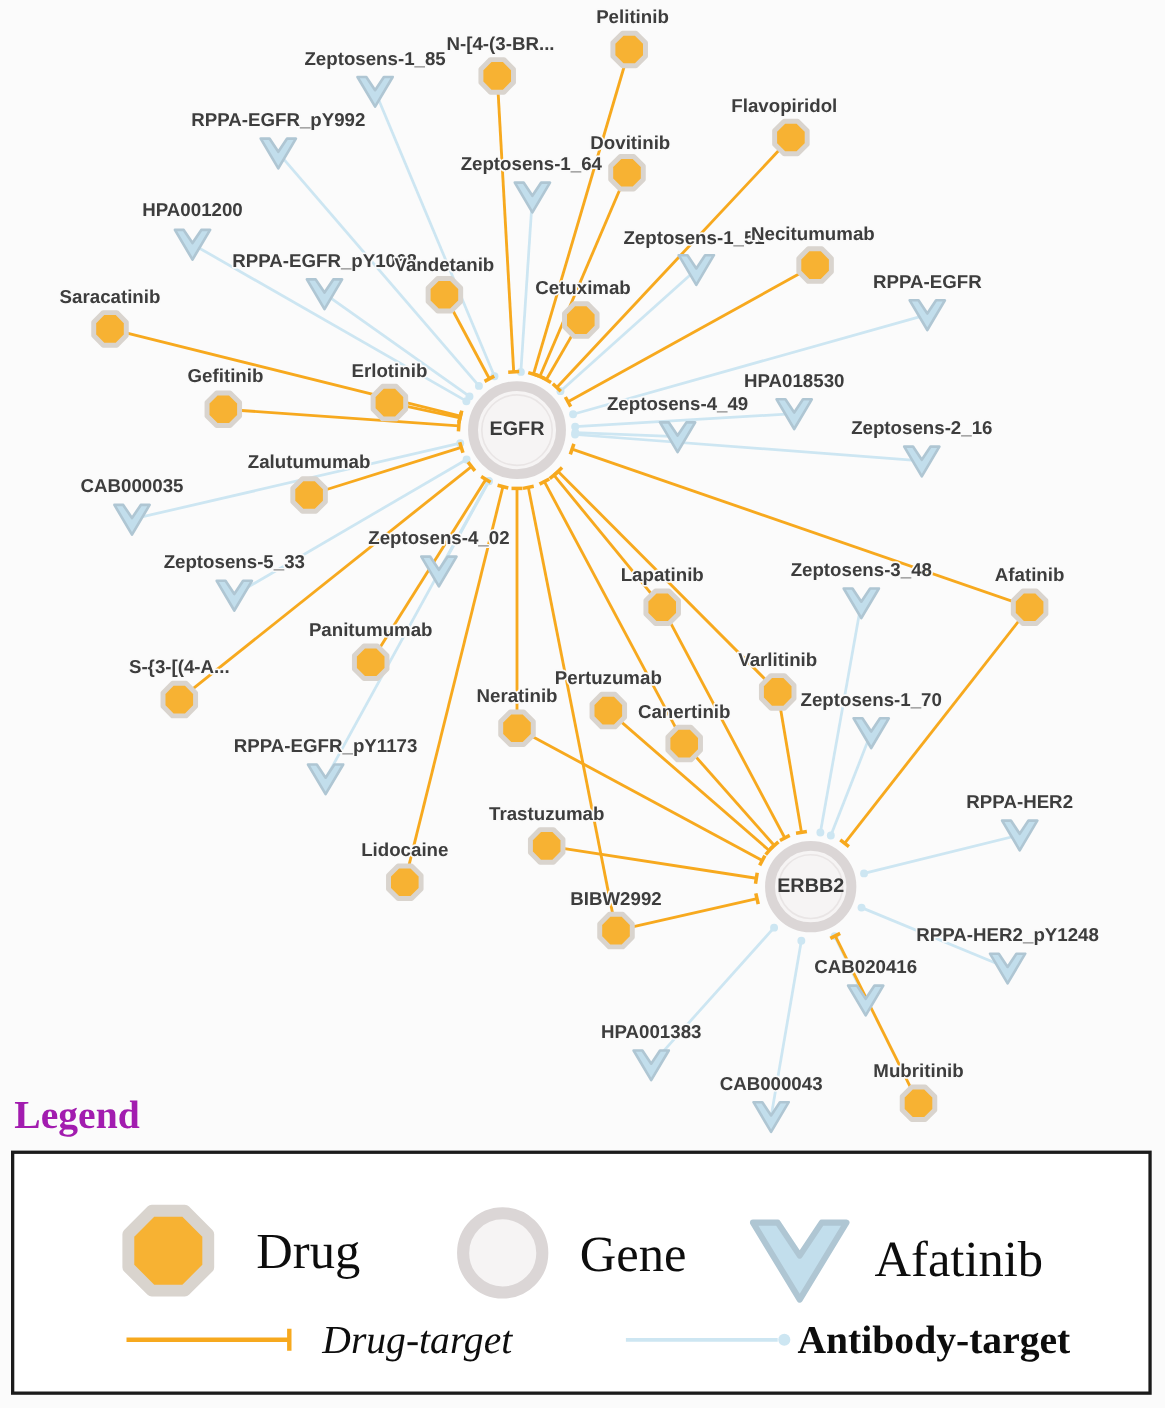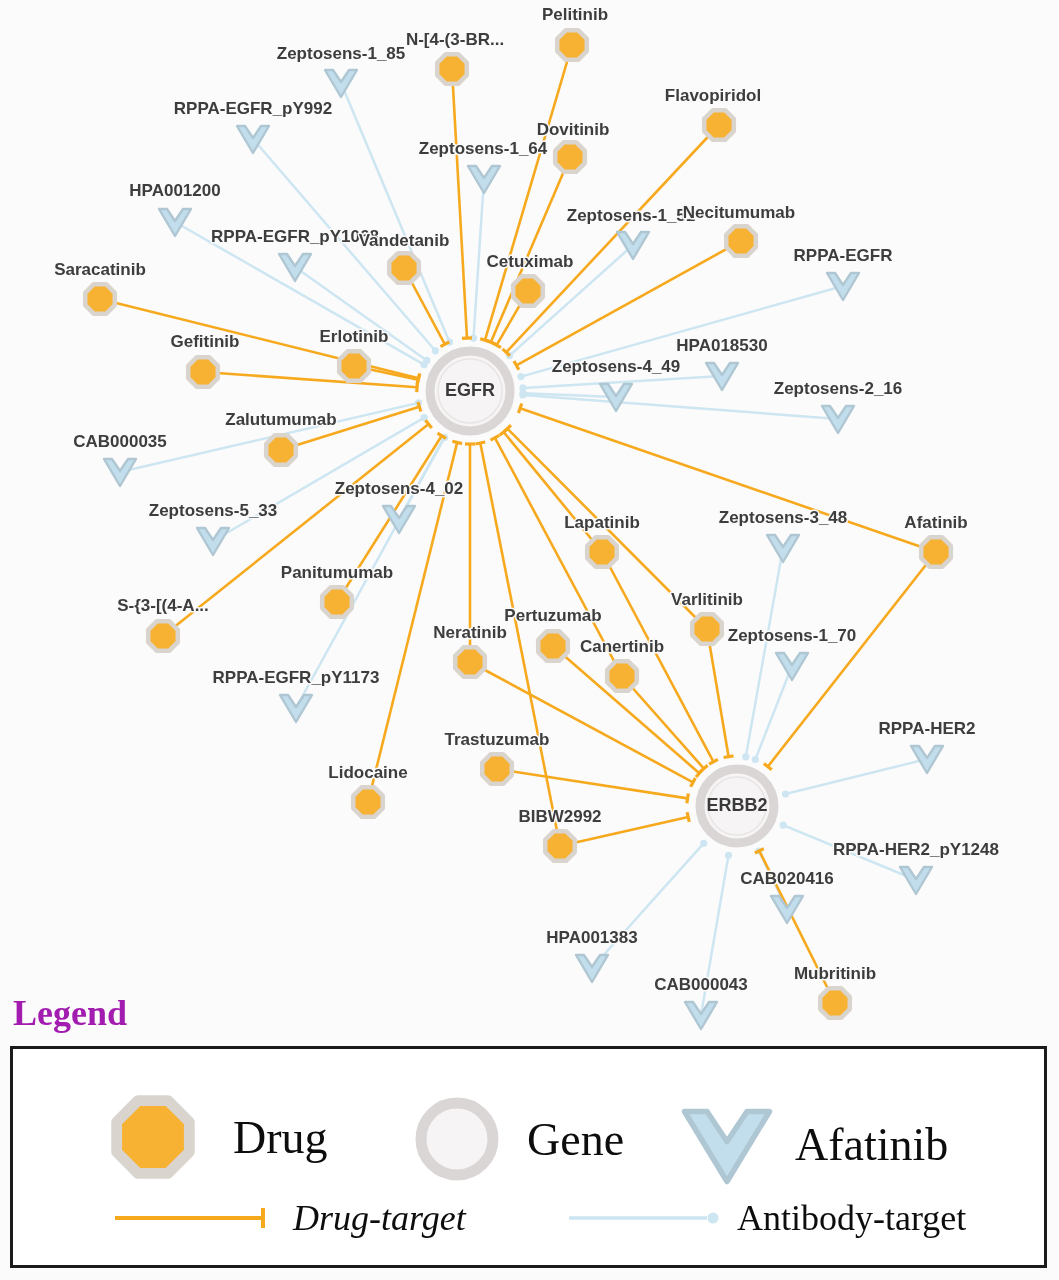--- a/index.html
+++ b/index.html
@@ -13,21 +13,21 @@
   .legend-title{position:absolute;left:13px;top:992px;font-family:"Liberation Serif","DejaVu Serif",serif;
                 font-weight:bold;font-size:36px;color:#a21caf;}
   .legend-box{position:absolute;left:10px;top:1046px;width:1031px;height:216px;border:3px solid #1b1b1b;background:#ffffff;}
   .legend-item{position:absolute;display:flex;align-items:center;}
   .legend-item .big-label{font-family:"Liberation Serif","DejaVu Serif",serif;font-size:46px;color:#0d0d0d;}
   .legend-item .small-label{font-family:"Liberation Serif","DejaVu Serif",serif;font-size:36px;color:#0d0d0d;}
   #legend-drug{left:86px;top:34px;gap:26px;}
   #legend-gene{left:398px;top:44px;gap:24px;}
   #legend-antibody{left:664px;top:52px;gap:18px;}
   #legend-drug-target{left:98px;top:148px;gap:14px;font-style:italic;}
-  #legend-antibody-target{left:552px;top:148px;gap:12px;}
+  #legend-antibody-target{left:552px;top:148px;font-weight:bold;}
 </style>
 </head>
 <body>
 
 <div class="stage">
 
   <svg id="graph-svg" width="1059" height="1280" viewBox="0 0 1059 1280">
     <defs>
       <marker id="marker-tee" viewBox="0 0 12 12" refX="6" refY="6" markerWidth="12" markerHeight="12" orient="auto" markerUnits="userSpaceOnUse">
         <path d="M6 1 L6 11" style="stroke:var(--drug-edge,#F7A91E);stroke-width:3.2;fill:none"></path>

